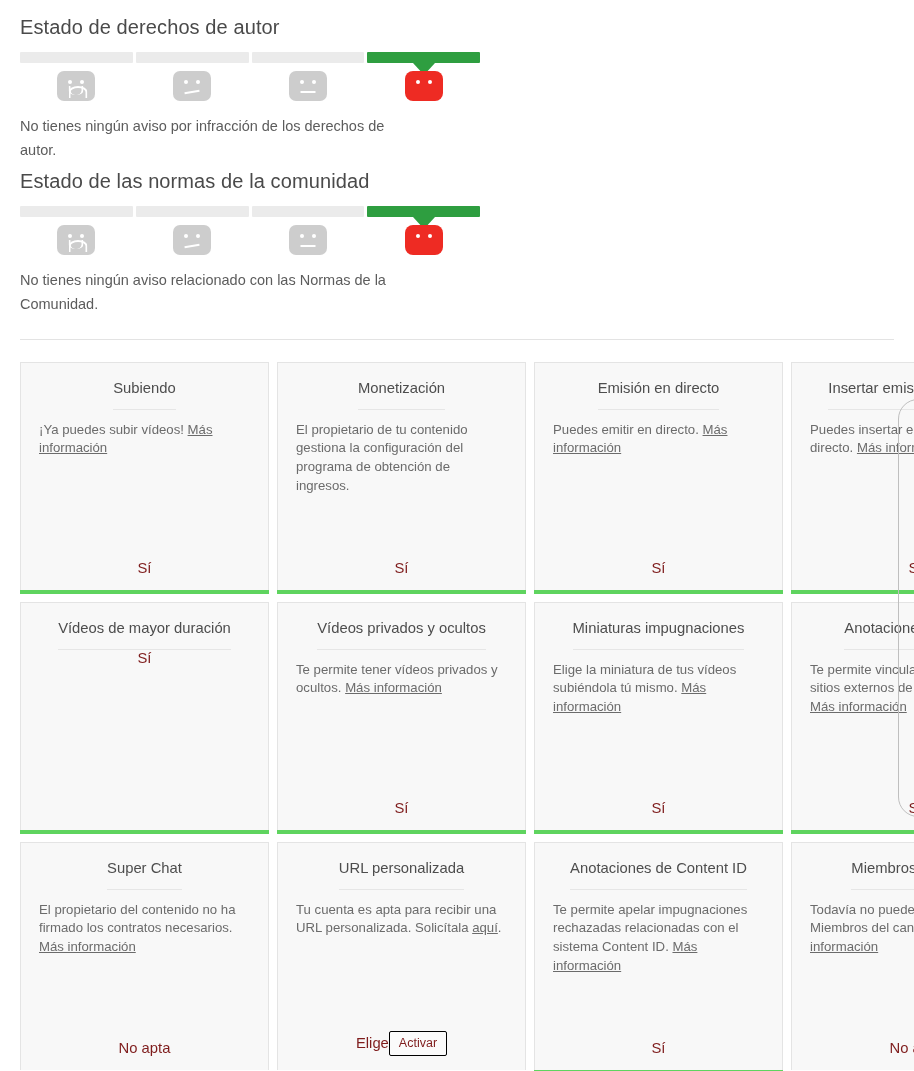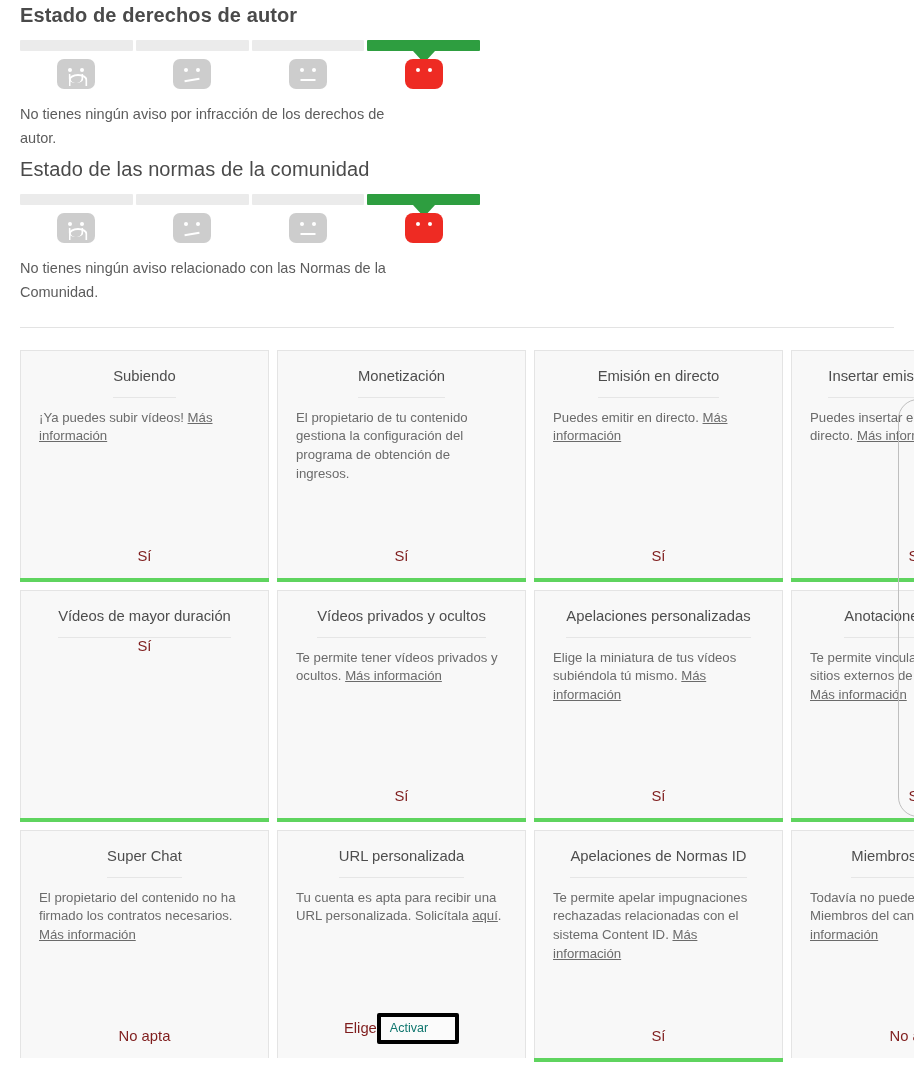--- a/index.html
+++ b/index.html
@@ -12,21 +12,21 @@
   .page { position: relative; width: 914px; height: 1071px; padding: 0; }
 
   
   .status-section { padding: 0 0 0 20px; }
   .status-title {
     font-size: 20px;
     color: #4a4a4a;
     font-weight: 400;
     letter-spacing: .1px;
   }
-  #copyright-status-section .status-title { padding-top: 4px; font-weight: bold; }
+  #copyright-status-section .status-title { padding-top: 16px; }
   #community-status-section .status-title { padding-top: 7px; }
 
   .meter {
     display: flex;
     width: 460px;
     margin-top: 13px;
     gap: 3px;
   }
   .meter-col { flex: 1 1 0; position: relative; }
   .meter-seg {
@@ -152,25 +152,25 @@
     justify-content: space-between;
     padding-bottom: 14px;
   }
   .card-status {
     font-size: 14.8px;
     color: #7f1d1d;
   }
   .activate-btn {
     font-family: "Liberation Sans", sans-serif;
     font-size: 12.5px;
-    color: #0f766e;
+    color: #7f1d1d;
     background: #fbfbfb;
-    border: 4px solid #000000;
+    border: 1px solid #000000;
     border-radius: 2px;
-    padding: 4px 27px 5px 9px;
+    padding: 4px 9px 5px 9px;
     cursor: pointer;
   }
   .card-bar { height: 4px; background: #5fd45f; }
   .card-bar.none { height: 4px; background: transparent; }
 
   
   .edge-overlay {
     position: absolute;
     left: 898px;
     top: 399px;
@@ -344,21 +344,21 @@
           <div class="card-title">Vídeos privados y ocultos</div>
           <div class="card-desc">Te permite tener vídeos privados y ocultos. <a href="#">Más información</a></div>
           <div class="card-foot">
             <span class="card-status">Sí</span>
           </div>
         </div>
         <div class="card-bar"></div>
       </div>
       <div style="width: 249px;">
         <div class="card">
-          <div class="card-title">Apelaciones personalizadas</div>
+          <div class="card-title">Miniaturas impugnaciones</div>
           <div class="card-desc">Elige la miniatura de tus vídeos subiéndola tú mismo. <a href="#">Más información</a></div>
           <div class="card-foot">
             <span class="card-status">Sí</span>
           </div>
         </div>
         <div class="card-bar"></div>
       </div>
       <div style="width: 249px;">
         <div class="card">
           <div class="card-title">Anotaciones externas</div>
@@ -385,21 +385,21 @@
           <div class="card-desc">Tu cuenta es apta para recibir una URL personalizada. Solicítala <a href="#">aquí</a>.</div>
           <div class="card-foot">
             <span class="card-status">Elige</span>
             <button class="activate-btn">Activar</button>
           </div>
         </div>
         <div class="card-bar none"></div>
       </div>
       <div style="width: 249px;">
         <div class="card">
-          <div class="card-title">Apelaciones de Normas ID</div>
+          <div class="card-title">Anotaciones de Content ID</div>
           <div class="card-desc">Te permite apelar impugnaciones rechazadas relacionadas con el sistema Content ID. <a href="#">Más información</a></div>
           <div class="card-foot">
             <span class="card-status">Sí</span>
           </div>
         </div>
         <div class="card-bar"></div>
       </div>
       <div style="width: 249px;">
         <div class="card">
           <div class="card-title">Miembros del canal</div>

